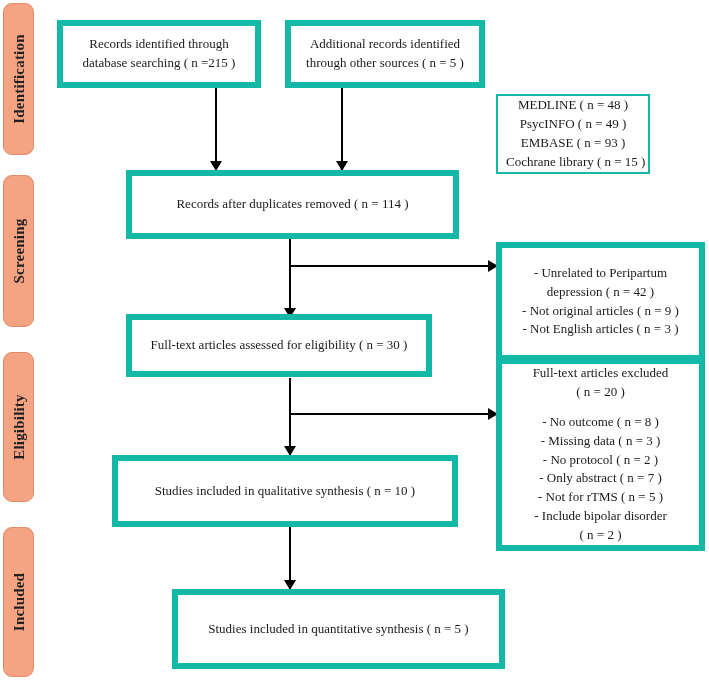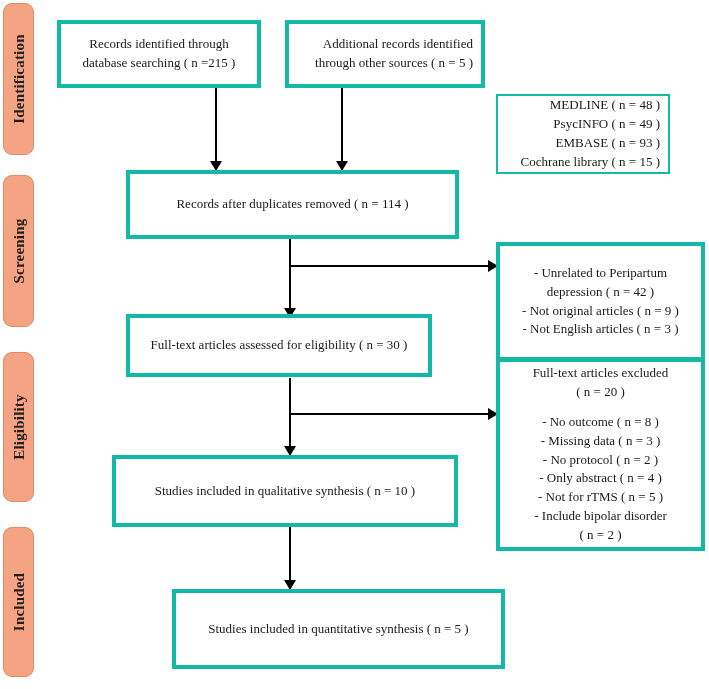--- a/index.html
+++ b/index.html
@@ -38,21 +38,21 @@
     font-weight: 600;
     color: #231f20;
     letter-spacing: 0.2px;
   }
 
   
   .fbox {
     position: absolute;
     box-sizing: border-box;
     background: #ffffff;
-    border: 4px solid #14b8a6;
+    border: 6px solid #14b8a6;
     display: flex;
     align-items: center;
     justify-content: center;
     text-align: center;
     font-size: 13px;
     line-height: 1.45;
     padding: 4px 8px;
   }
   .fbox.thin {
     border-width: 2px;
@@ -137,28 +137,28 @@
   <div class="vline" style="left:289px;top:527px;height:63px;"></div>
   <div class="arrow-down" style="left:284px;top:580px;"></div>
 
   <div class="fbox" style="left:57px;top:20px;width:204px;height:68px;">
     <span class="lines">
       <span class="ln">Records identified through</span>
       <span class="ln">database searching  ( n =215 )</span>
     </span>
   </div>
 
-  <div class="fbox" style="left:285px;top:20px;width:200px;height:68px;text-align:right;">
+  <div class="fbox" style="left:285px;top:20px;width:200px;height:68px;">
     <span class="lines">
       <span class="ln">Additional records identified</span>
       <span class="ln">through other sources ( n = 5 )</span>
     </span>
   </div>
 
-  <div class="fbox thin" style="left:496px;top:94px;width:174px;height:80px;text-align:right;">
+  <div class="fbox thin" style="left:496px;top:94px;width:154px;height:80px;">
     <span class="lines">
       <span class="ln">MEDLINE ( n = 48 )</span>
       <span class="ln">PsycINFO ( n = 49 )</span>
       <span class="ln">EMBASE ( n = 93 )</span>
       <span class="ln">Cochrane library ( n = 15 )</span>
     </span>
   </div>
 
   <div class="fbox" style="left:126px;top:170px;width:333px;height:69px;">
     <span class="lines">
@@ -182,21 +182,21 @@
   </div>
 
   <div class="fbox" style="left:496px;top:358px;width:209px;height:193px;">
     <span class="lines">
       <span class="ln">Full-text articles excluded</span>
       <span class="ln">( n = 20 )</span>
       <span class="spacer-line"></span>
       <span class="ln">- No outcome ( n = 8 )</span>
       <span class="ln">-  Missing data ( n = 3 )</span>
       <span class="ln">- No protocol ( n = 2 )</span>
-      <span class="ln">- Only abstract ( n = 4 )</span>
+      <span class="ln">- Only abstract ( n = 7 )</span>
       <span class="ln">- Not for rTMS ( n = 5 )</span>
       <span class="ln">-  Include bipolar disorder</span>
       <span class="ln">( n = 2 )</span>
     </span>
   </div>
 
   <div class="fbox" style="left:112px;top:455px;width:346px;height:72px;">
     <span class="lines">
       <span class="ln">Studies included in qualitative synthesis ( n = 10 )</span>
     </span>

